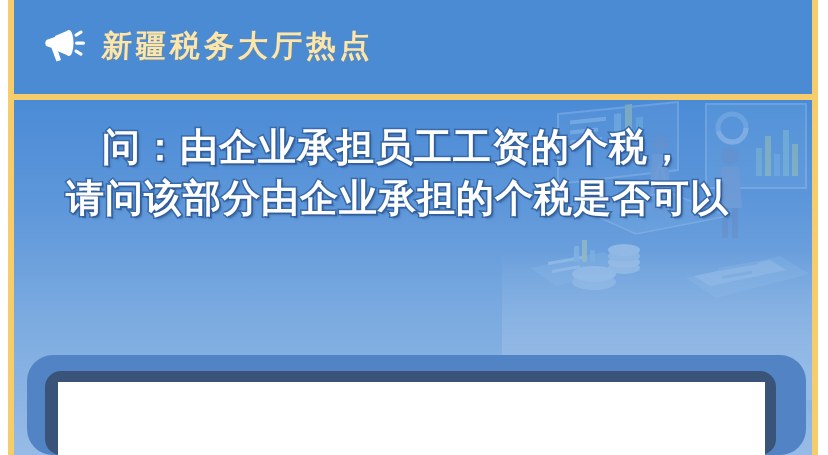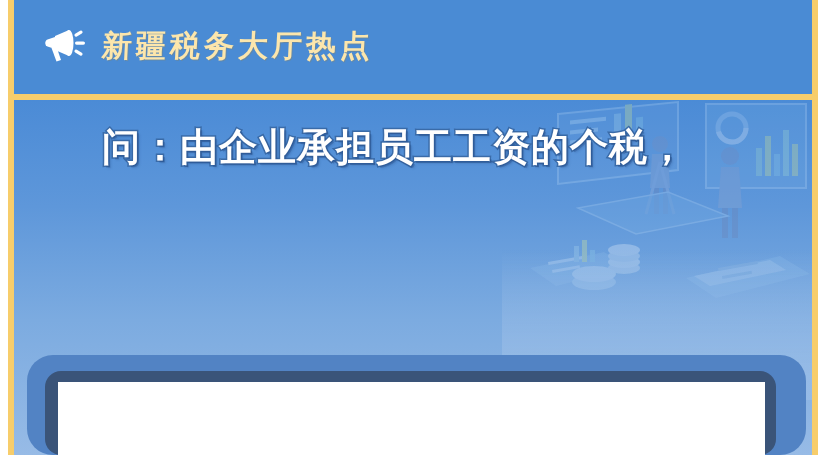--- a/index.html
+++ b/index.html
@@ -271,20 +271,21 @@
 
         <rect x="56" y="150" width="5" height="16" fill="#a4d0ea"></rect>
         <rect x="64" y="144" width="5" height="22" fill="#cfe39a"></rect>
         <rect x="72" y="154" width="5" height="12" fill="#8fc9e8"></rect>
       </g>
     </svg>
     <div class="illo-fade"></div>
 
     <div class="question-block">
       <div class="q-line indent">问：由企业承担员工工资的个税，</div>
+      <div class="q-line">请问该部分由企业承担的个税是否可以</div>
     </div>
   </div>
 
   <div class="shelf-outer"></div>
   <div class="shelf-inner"></div>
   <div class="answer-card"></div>
 
   <div class="rail rail-left"></div>
   <div class="rail rail-right"></div>
   <div class="gutter gutter-left"></div>

